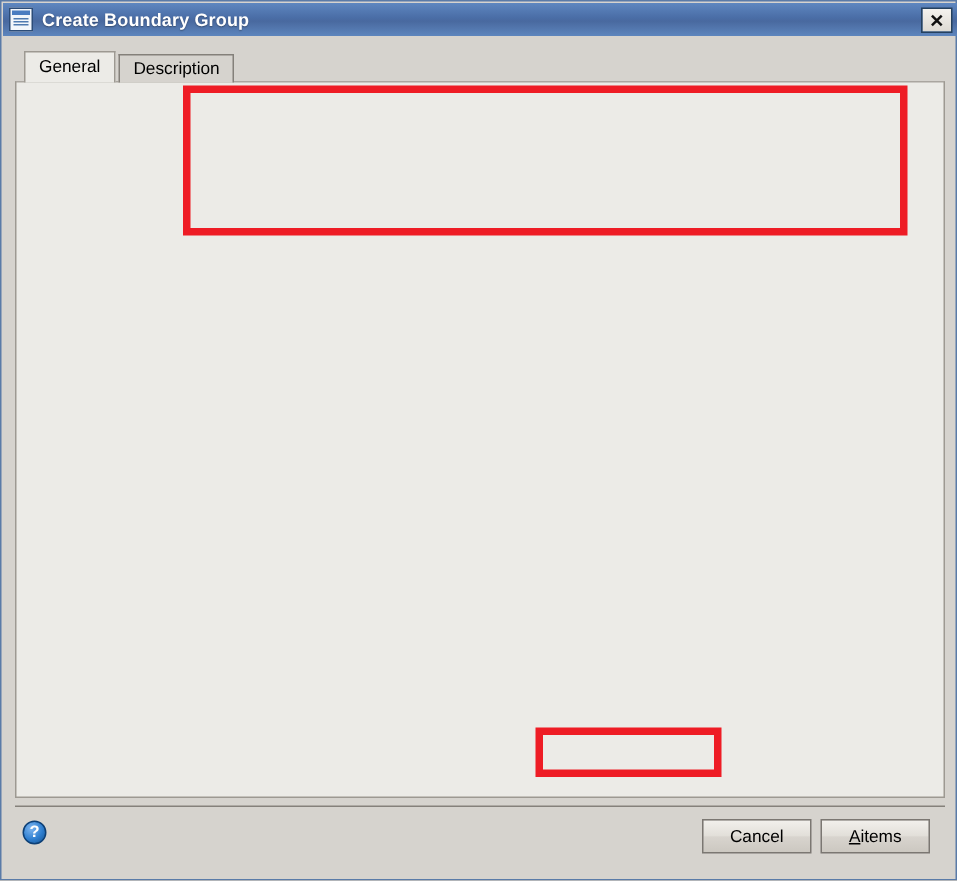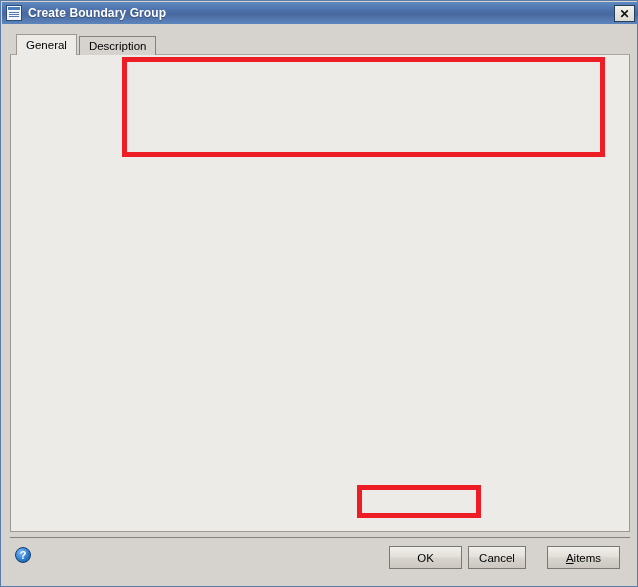--- a/index.html
+++ b/index.html
@@ -416,22 +416,21 @@
         <span>d...</span>
       </div>
     <div class="btn disabled" style="left:485px; top:490px; width:118px; height:23px;">
         <u>R</u>
         <span>emove</span>
       </div>
 
     <div class="footer-sep"></div>
     <div class="help-icon">?</div>
 
-    <div class="btn" style="left:388px; top:545px; width:73px; height:23px;">OK</div>
-    <div class="btn" style="left:467px; top:545px; width:58px; height:23px;">Cancel</div>
+    <div class="btn" style="left:467px; top:545px; width:73px; height:23px;">Cancel</div>
     <div class="btn" style="left:546px; top:545px; width:73px; height:23px;">
         <u>A</u>
         <span>items</span>
       </div>
 
   </div>
 
 
   <div class="redbox" style="left:122px; top:57px; width:483px; height:100px;"></div>
   <div class="redbox" style="left:357px; top:485px; width:124px; height:33px;"></div>

